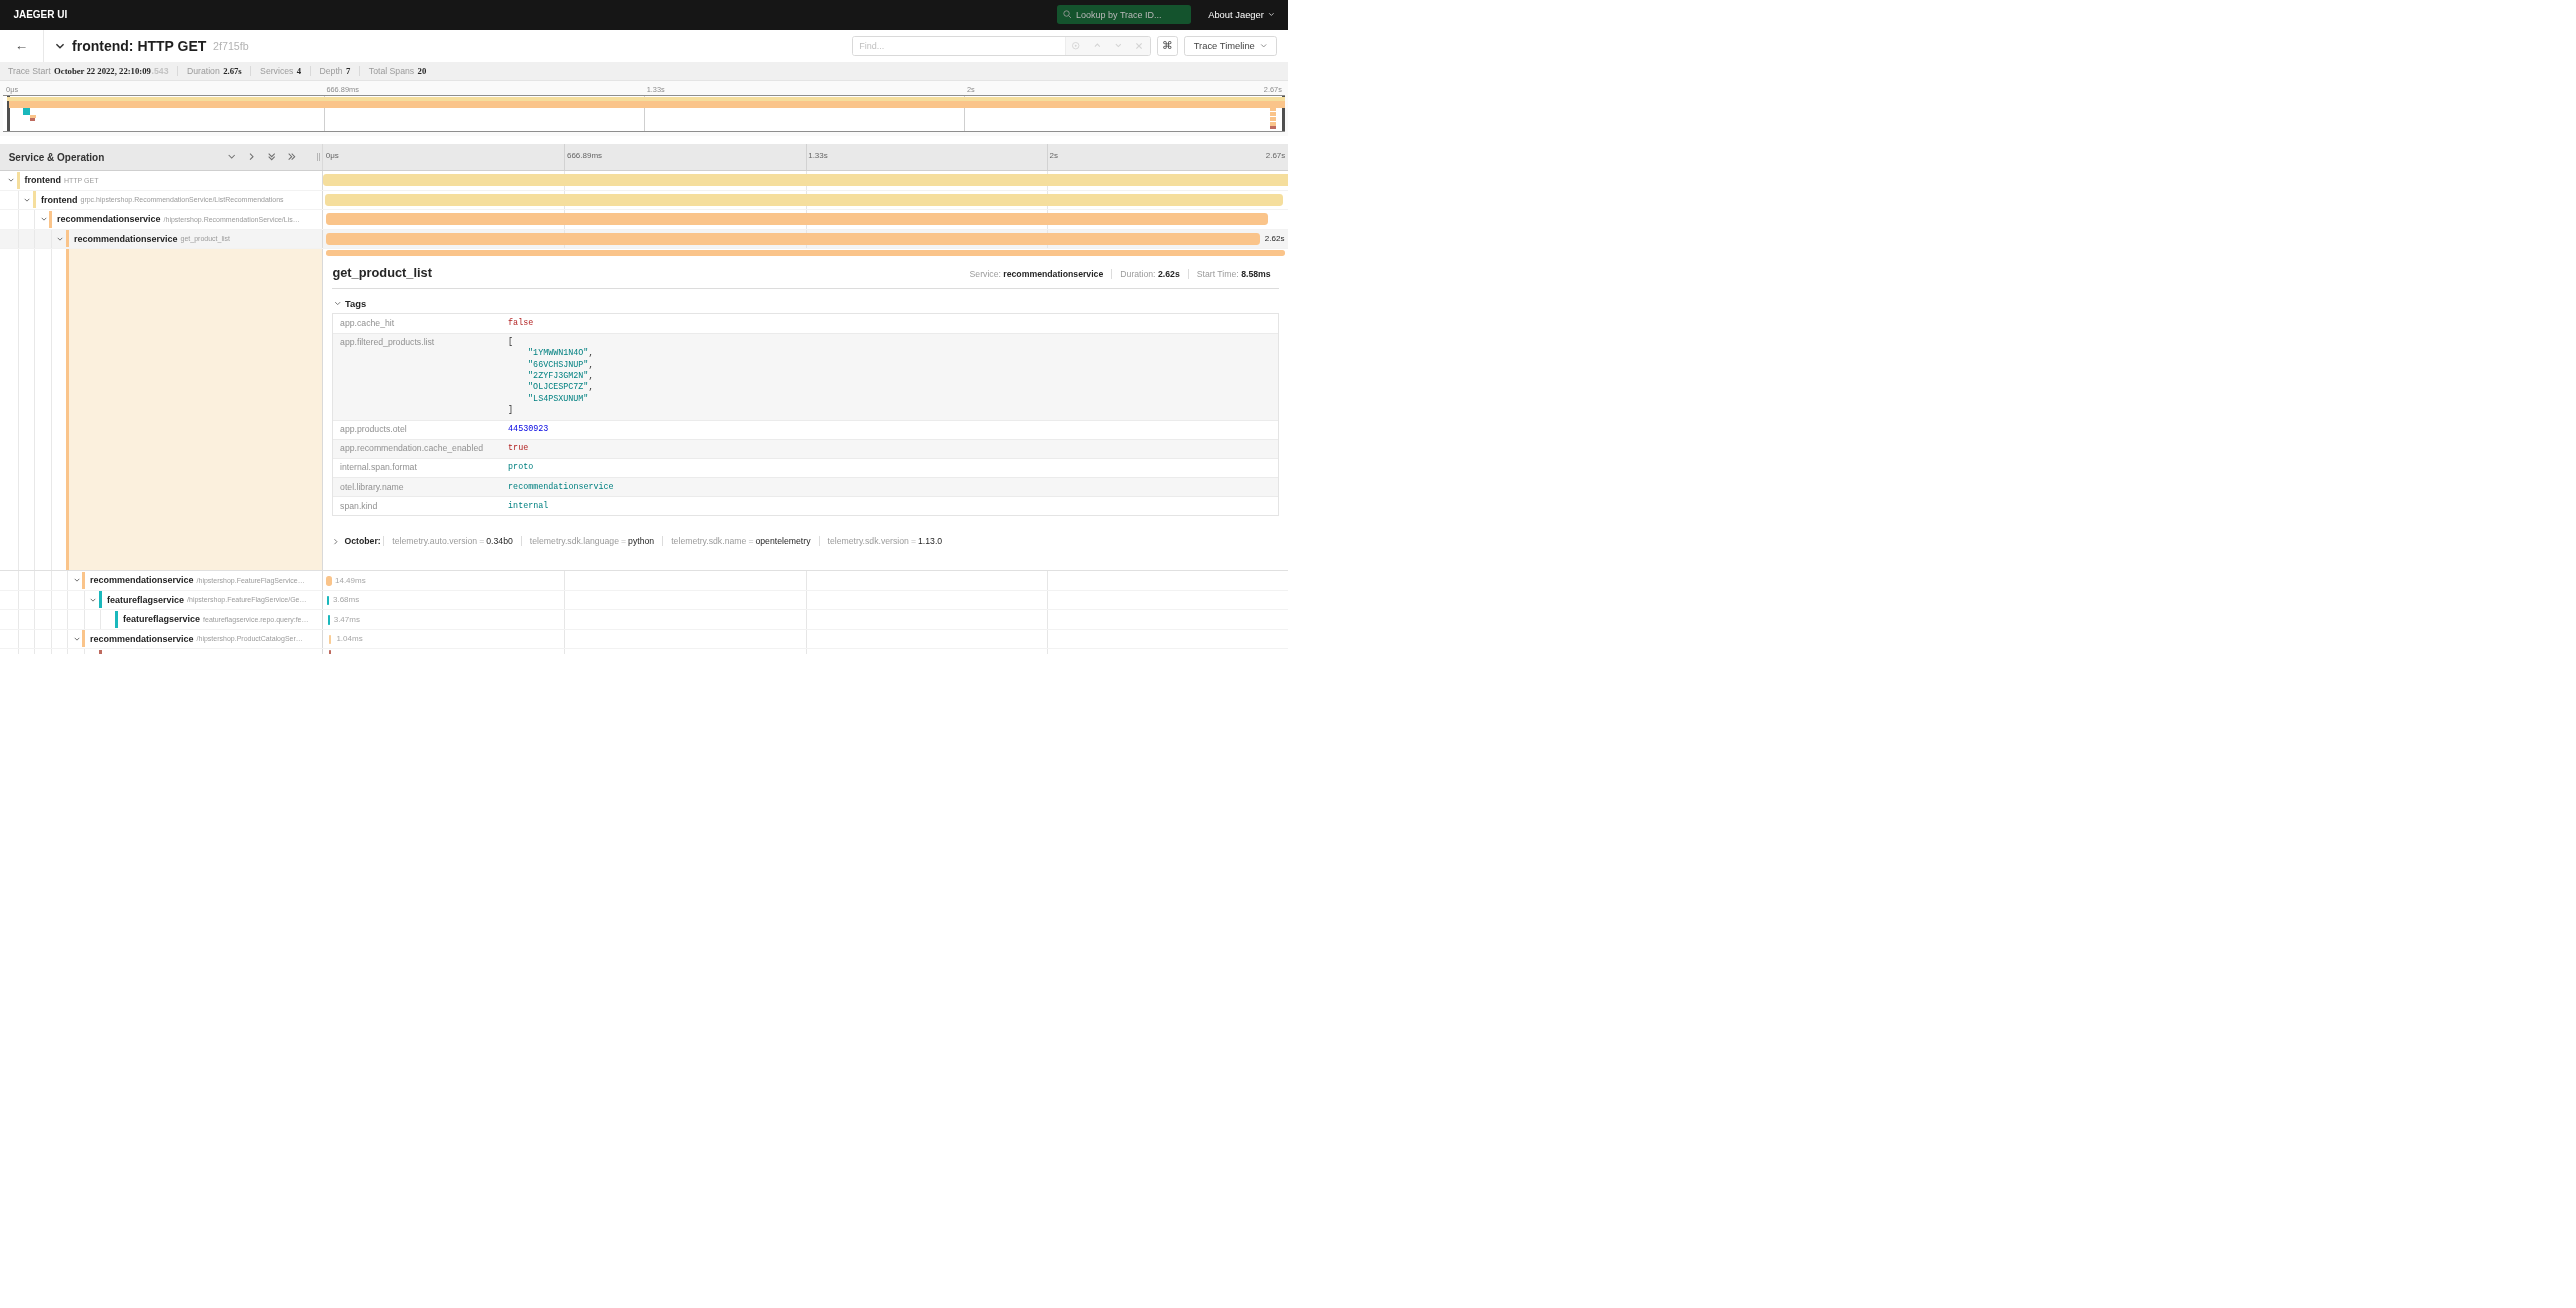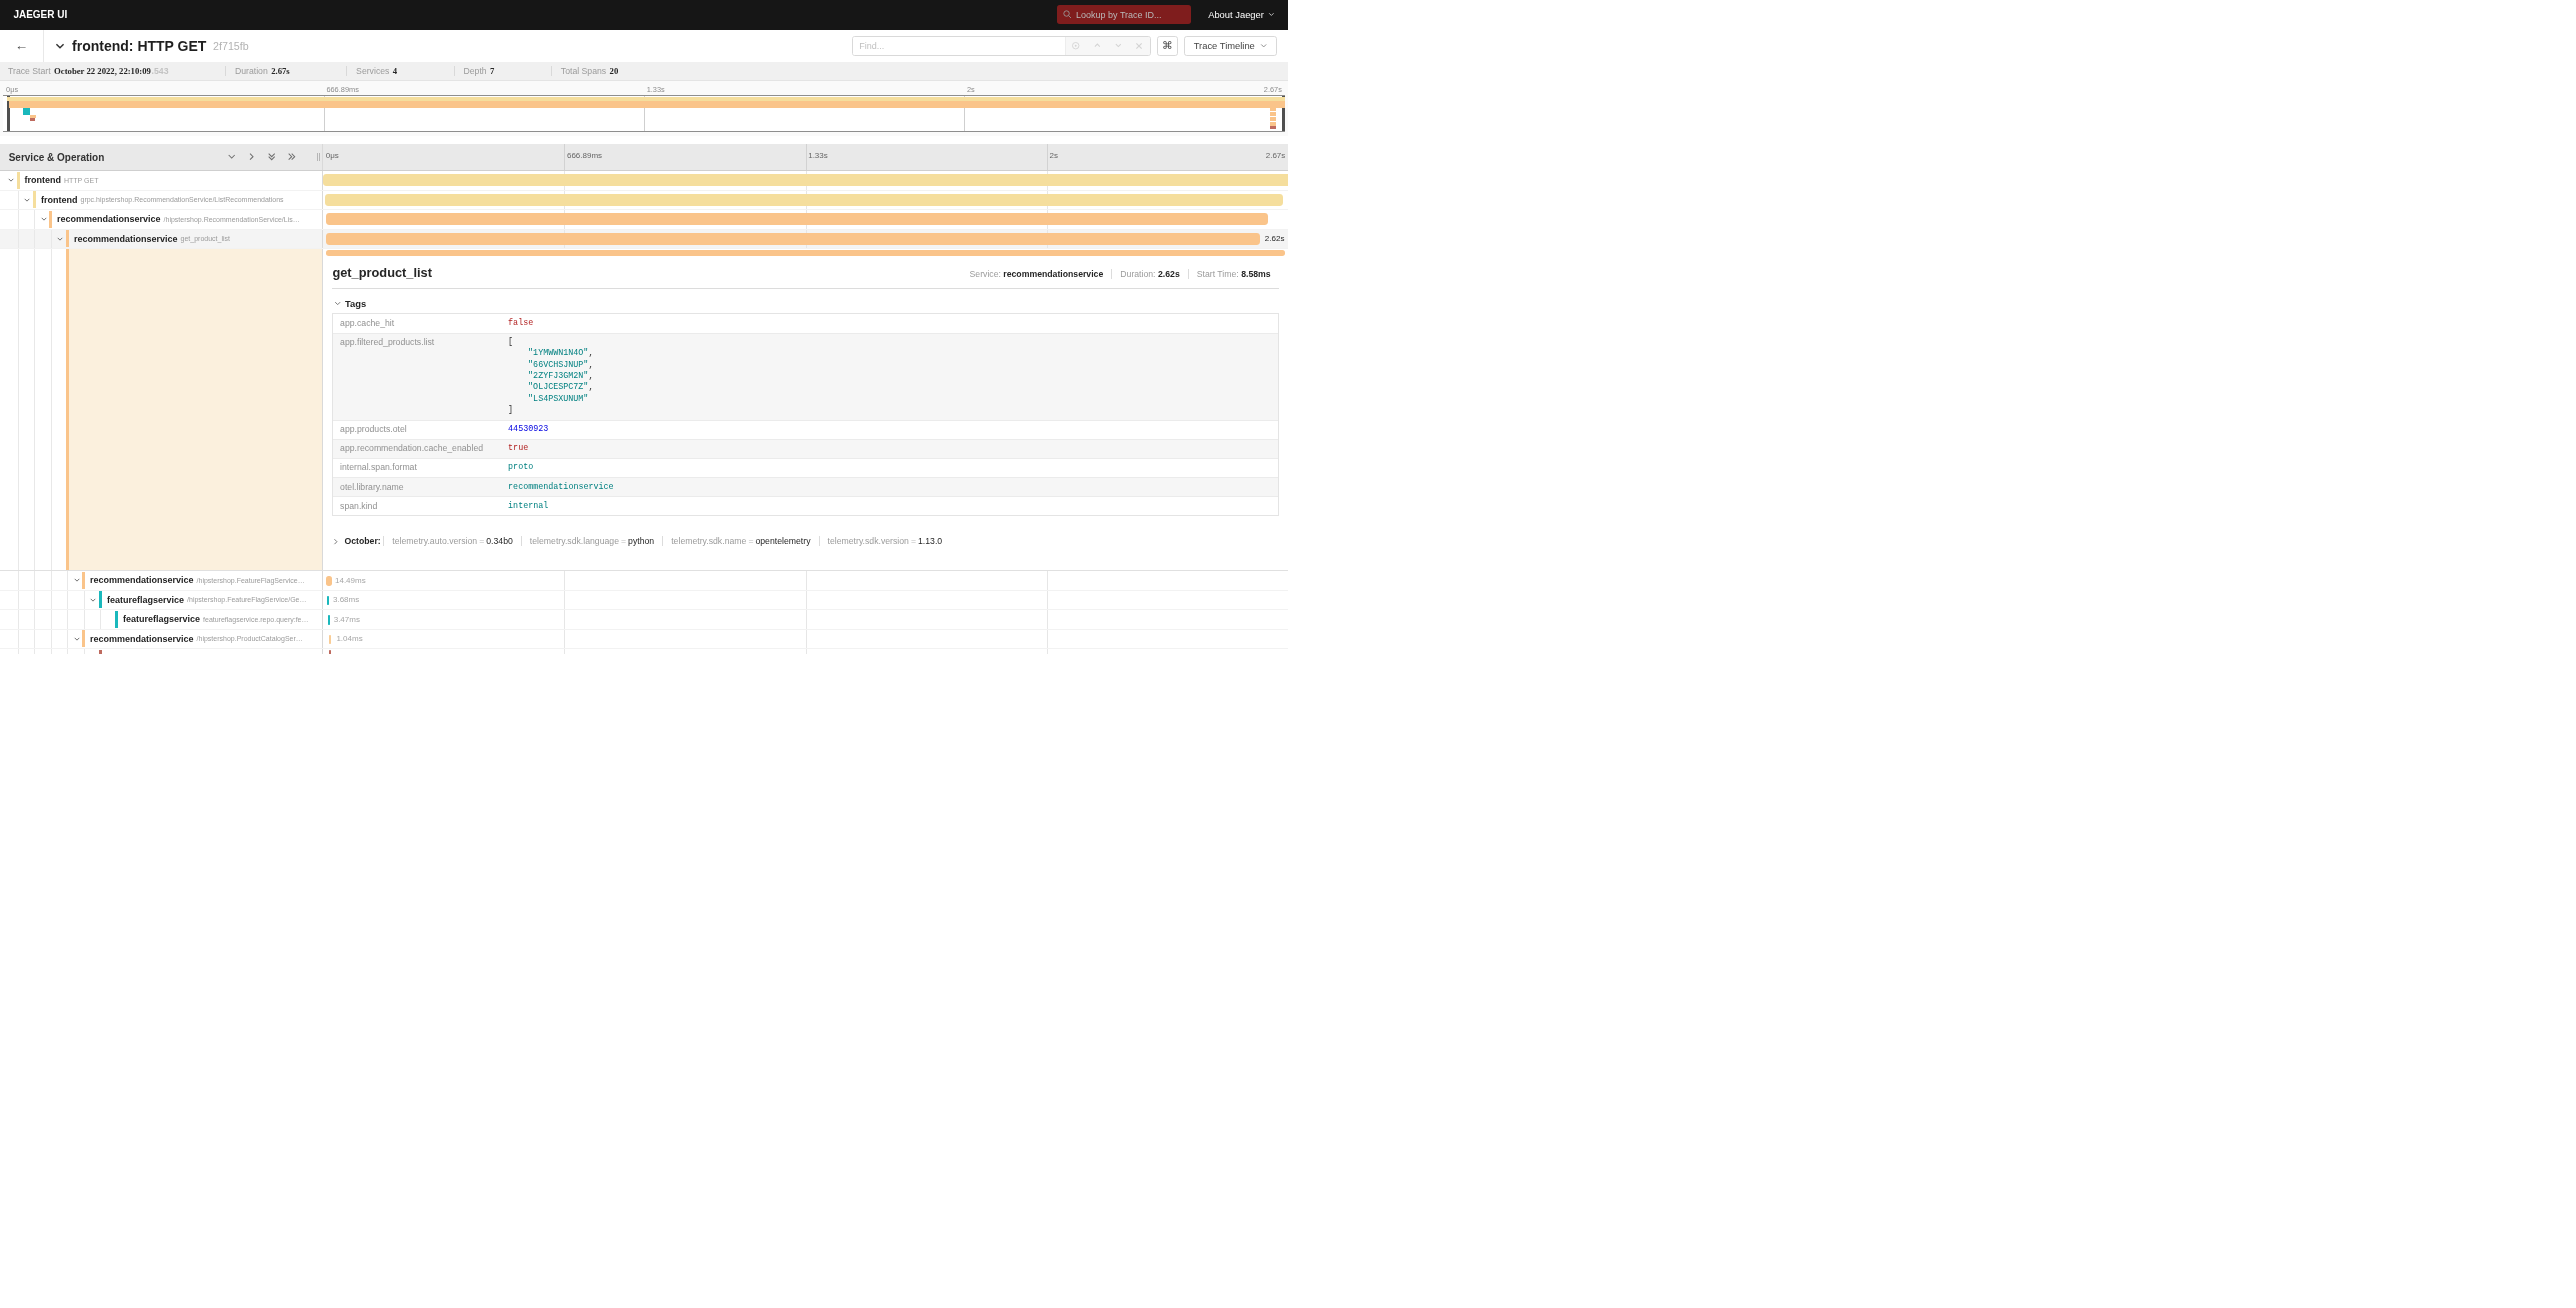--- a/index.html
+++ b/index.html
@@ -5,42 +5,42 @@
   * { box-sizing: border-box; margin: 0; padding: 0; }
   html,body { width:1288px; height:654px; overflow:hidden; background:#fff;
     font-family:"Liberation Sans", sans-serif; }
   #app { position:relative; width:1288px; height:654px; background:#fff; }
 
   
   .topnav { height:29.5px; background:#161616; display:flex; align-items:center; padding:0 13.4px; }
   .brand { color:#fff; font-size:10px; font-weight:700; margin-right:36px; white-space:nowrap; cursor:pointer; }
   .navitem { color:#f2f2f2; font-size:9.4px; margin-right:36px; white-space:nowrap; cursor:pointer; }
   .nav-spacer { flex:1; }
-  .nav-search { display:flex; align-items:center; width:134px; height:19px; background:#7f1d1d; border-radius:2.7px; padding:0 6px; margin-right:17.5px; }
+  .nav-search { display:flex; align-items:center; width:134px; height:19px; background:#14532d; border-radius:2.7px; padding:0 6px; margin-right:17.5px; }
   .nav-search svg { flex:none; }
   .nav-search .ph { color:#b9b9b9; font-size:9px; margin-left:4.7px; white-space:nowrap; overflow:hidden; }
   .about { color:#fff; font-size:9.4px; display:flex; align-items:center; gap:4px; cursor:pointer; }
 
   
   .trace-header { height:32px; display:flex; align-items:stretch; background:#fff; }
   .back-col { width:44px; border-right:0.7px solid #e8e8e8; display:flex; align-items:center; justify-content:center; cursor:pointer; }
   .back-col span { font-size:13.4px; color:#444; }
   .th-title { display:flex; align-items:center; padding-left:11.4px; gap:6.7px; flex:1; min-width:0; }
   .th-title .t { font-size:14px; font-weight:700; color:#1f1f1f; white-space:nowrap; }
   .th-title .id { font-size:10.7px; color:#b3b3b3; }
   .th-controls { display:flex; align-items:center; gap:6px; padding-right:10.7px; }
   .find-wrap { display:flex; height:20px; border:0.7px solid #d9d9d9; border-radius:2.7px; overflow:hidden; }
   .find-input { width:212px; padding:0 6.7px; display:flex; align-items:center; font-size:9px; color:#bfbfbf; background:#fff; }
   .find-addon { display:flex; align-items:center; background:#f7f7f7; border-left:0.7px solid #ededed; }
   .find-addon .abtn { width:21px; height:100%; display:flex; align-items:center; justify-content:center; cursor:pointer; }
   .sq-btn { width:21.5px; height:20px; border:0.7px solid #d9d9d9; border-radius:2.7px; background:#fff; display:flex; align-items:center; justify-content:center; font-size:10.7px; color:#454545; cursor:pointer; }
   .view-btn { height:20px; border:0.7px solid #d9d9d9; border-radius:2.7px; background:#fff; display:flex; align-items:center; gap:5.4px; padding:0 8.7px; font-size:9.4px; color:#454545; cursor:pointer; }
 
   
-  .meta-bar { height:19.5px; background:#f0f0f0; border-bottom:0.7px solid #e4e4e4; display:flex; align-items:center; padding:0 8px; font-size:8.7px;gap:48px; }
+  .meta-bar { height:19.5px; background:#f0f0f0; border-bottom:0.7px solid #e4e4e4; display:flex; align-items:center; padding:0 8px; font-size:8.7px; }
   .meta-item { display:flex; align-items:center; gap:3.4px; padding:0 8.7px; border-left:0.7px solid #d9d9d9; white-space:nowrap; }
   .meta-item:first-child { border-left:none; padding-left:0; }
   .meta-item .lbl { color:#9b9b9b; }
   .meta-item .val { color:#262626; font-weight:700;font-family:Liberation Serif, serif; }
   .meta-item .dim { color:#c3c3c3; font-weight:700; margin-left:-2.7px; }
 
   
   .minimap { background:#fafafa; padding:2.7px 3.4px 4px 3.4px; }
   .mm-ruler { position:relative; height:11.4px; font-size:7.4px; color:#8c8c8c; }
   .mm-ruler .tick { position:absolute; top:1.3px; white-space:nowrap; }

